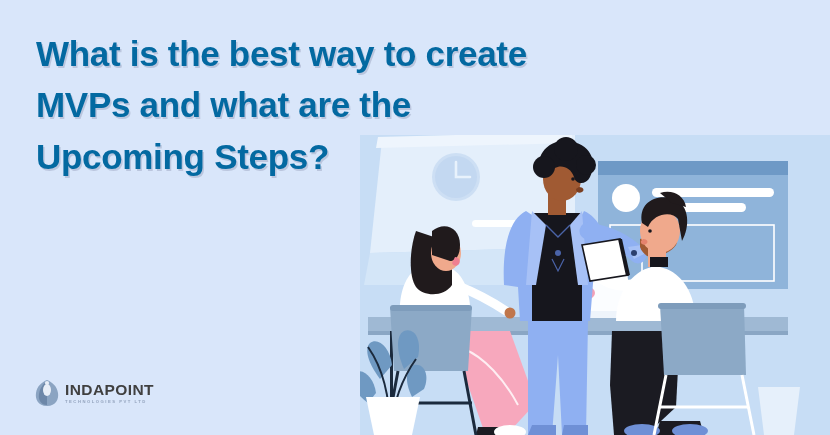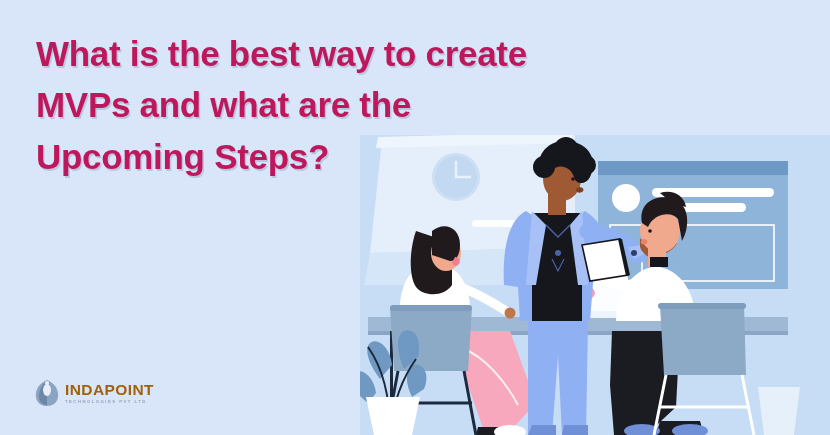--- a/index.html
+++ b/index.html
@@ -17,37 +17,37 @@
   }
   
   #headline {
     position:absolute;
     left:36px; top:28px;
     width:640px;
     font-size:35px;
     font-weight:bold;
     line-height:1.47;
     letter-spacing:-0.3px;
-    color:#be185d;
+    color:#0369a1;
     text-shadow:1.5px 2px 0 rgba(120,125,160,0.30);
     z-index:40;
     white-space:pre-line;
   }
   
   #logo {
     position:absolute;
     left:34px; bottom:28px;
     display:flex; align-items:center; gap:5px;
     z-index:45;
   }
   #logo .mark { width:26px; height:28px; display:block; }
   #logo .wordwrap { display:flex; flex-direction:column; line-height:1; }
   #logo .word {
     font-size:15.5px; font-weight:bold; letter-spacing:0.4px;
-    color:#a16207;
+    color:#404040;
   }
   #logo .sub {
     font-size:4.2px; letter-spacing:1.5px; color:#93a3bd;
     margin-top:2px; font-weight:bold;
   }
   
   #illo { position:absolute; right:0; bottom:0; width:470px; height:300px; z-index:20; }
   #illo svg { display:block; width:100%; height:100%; }
 </style>
 </head>

